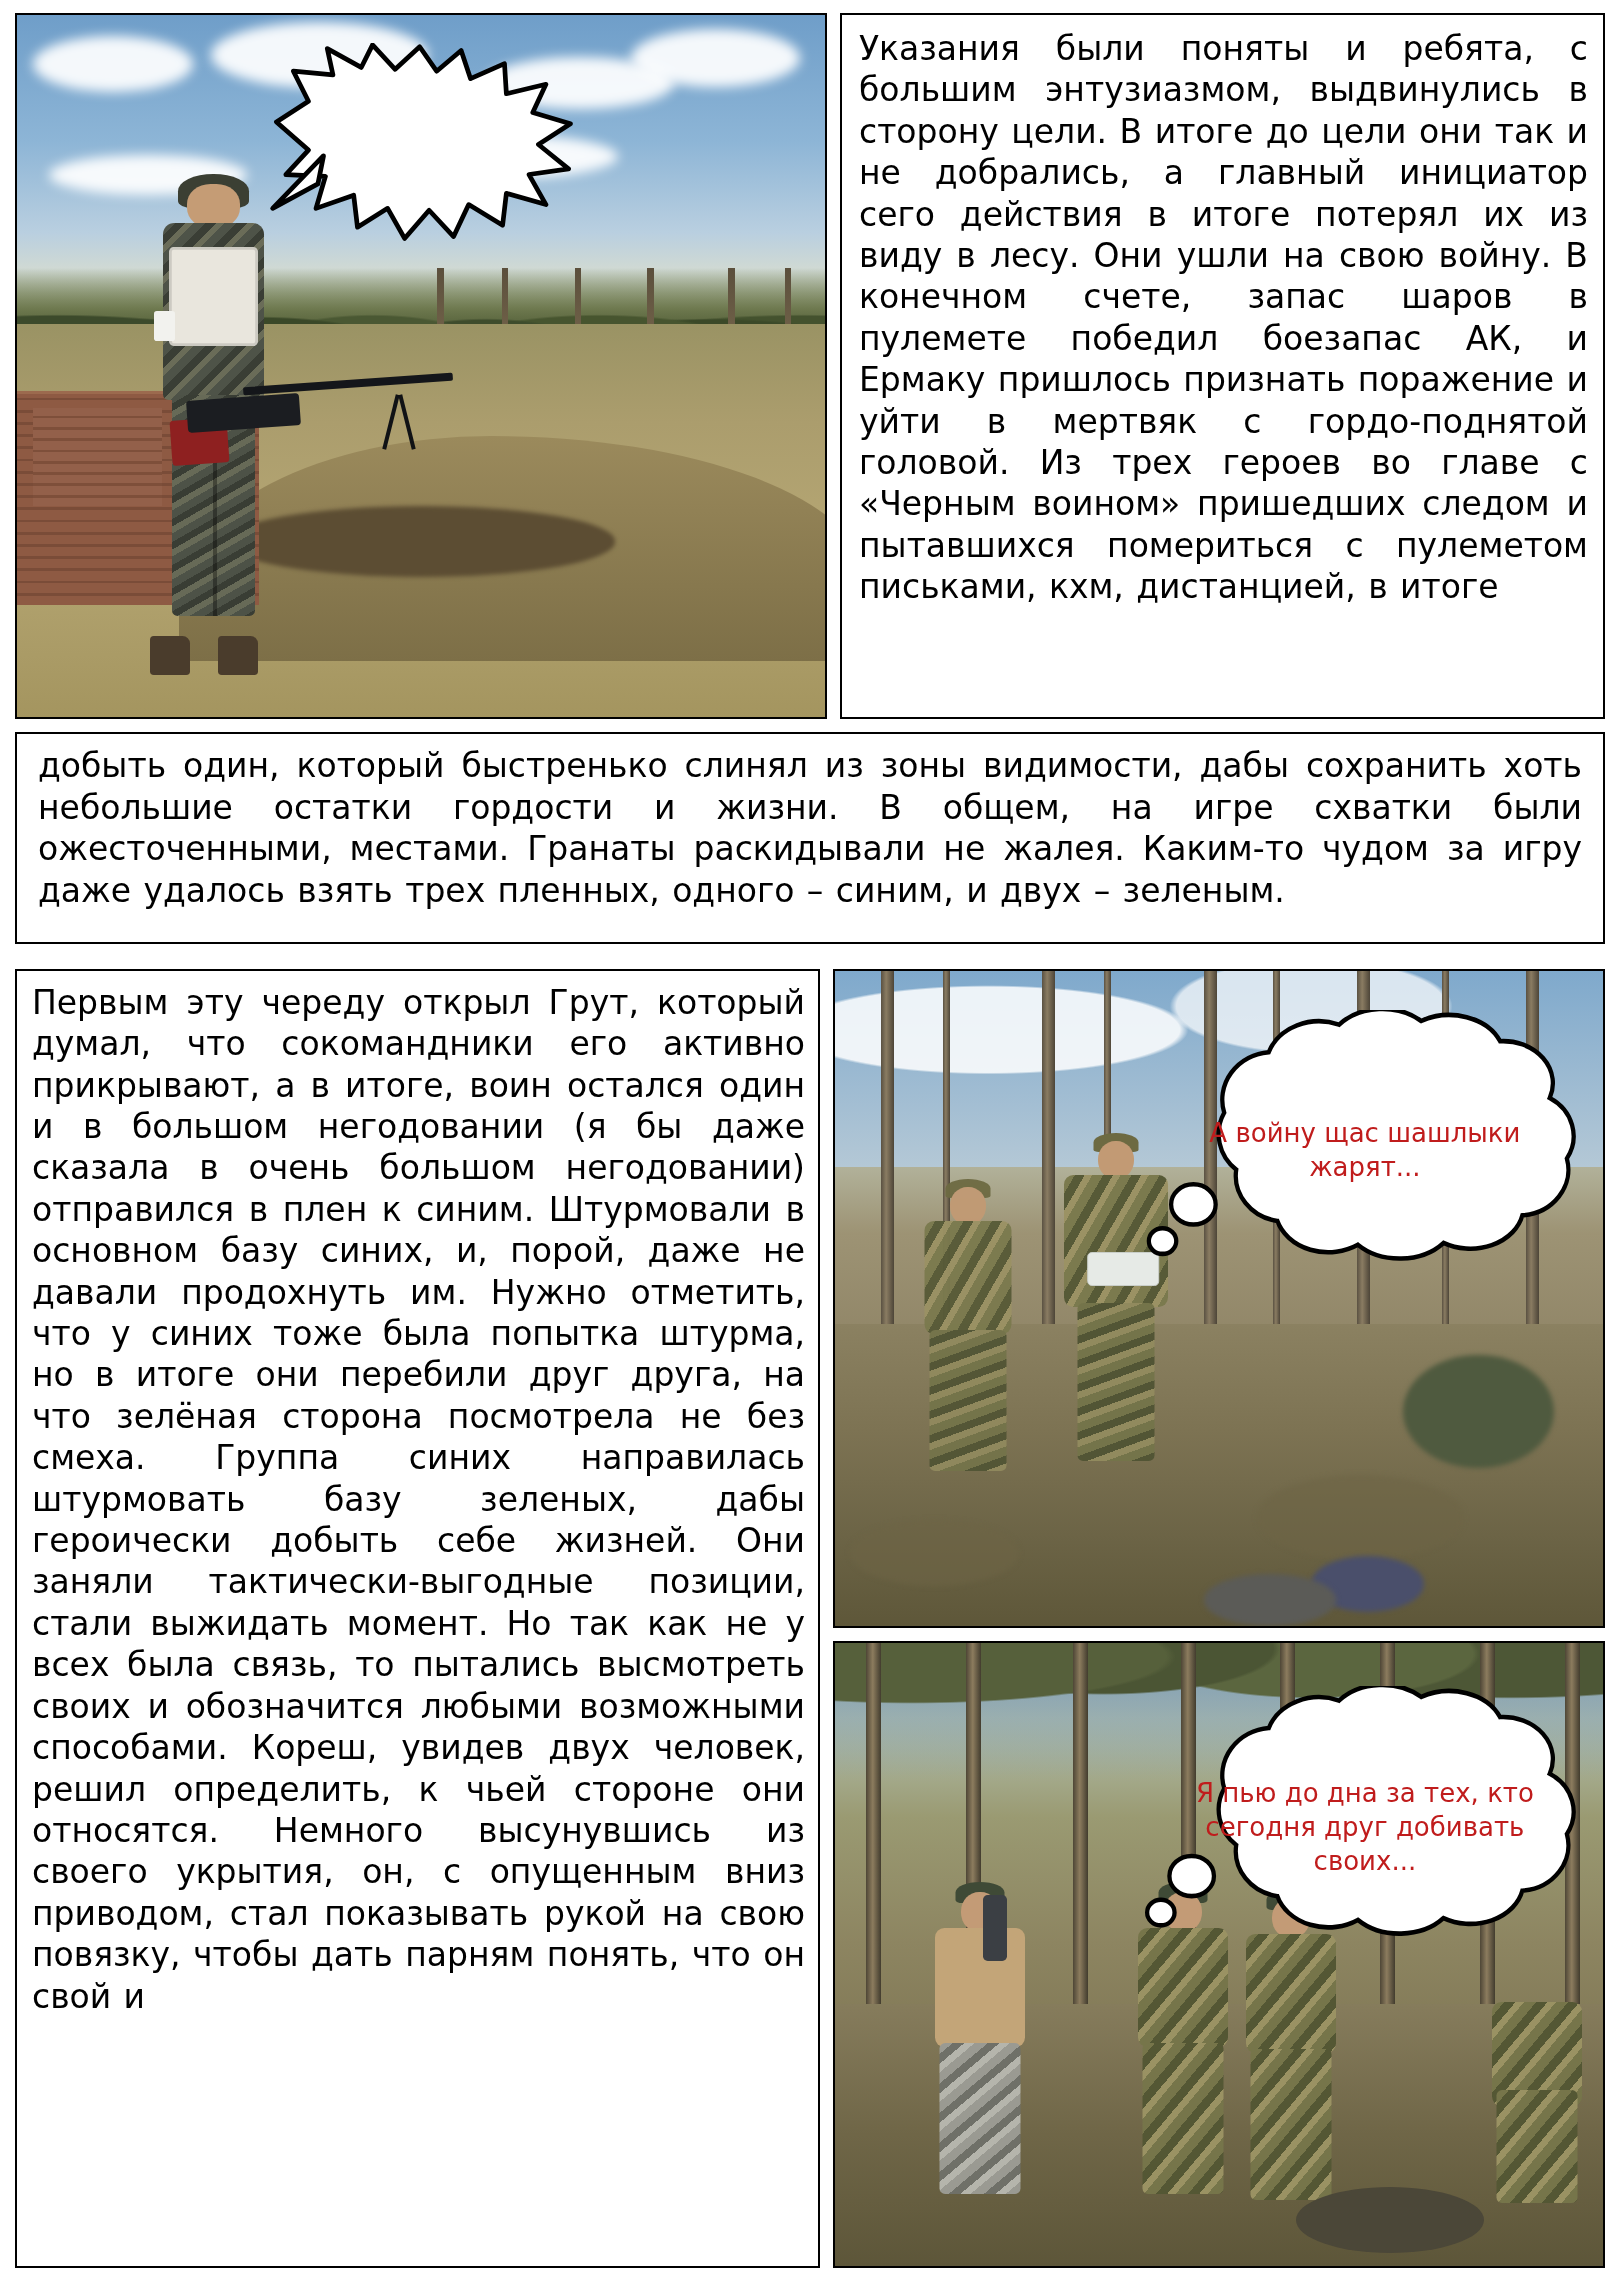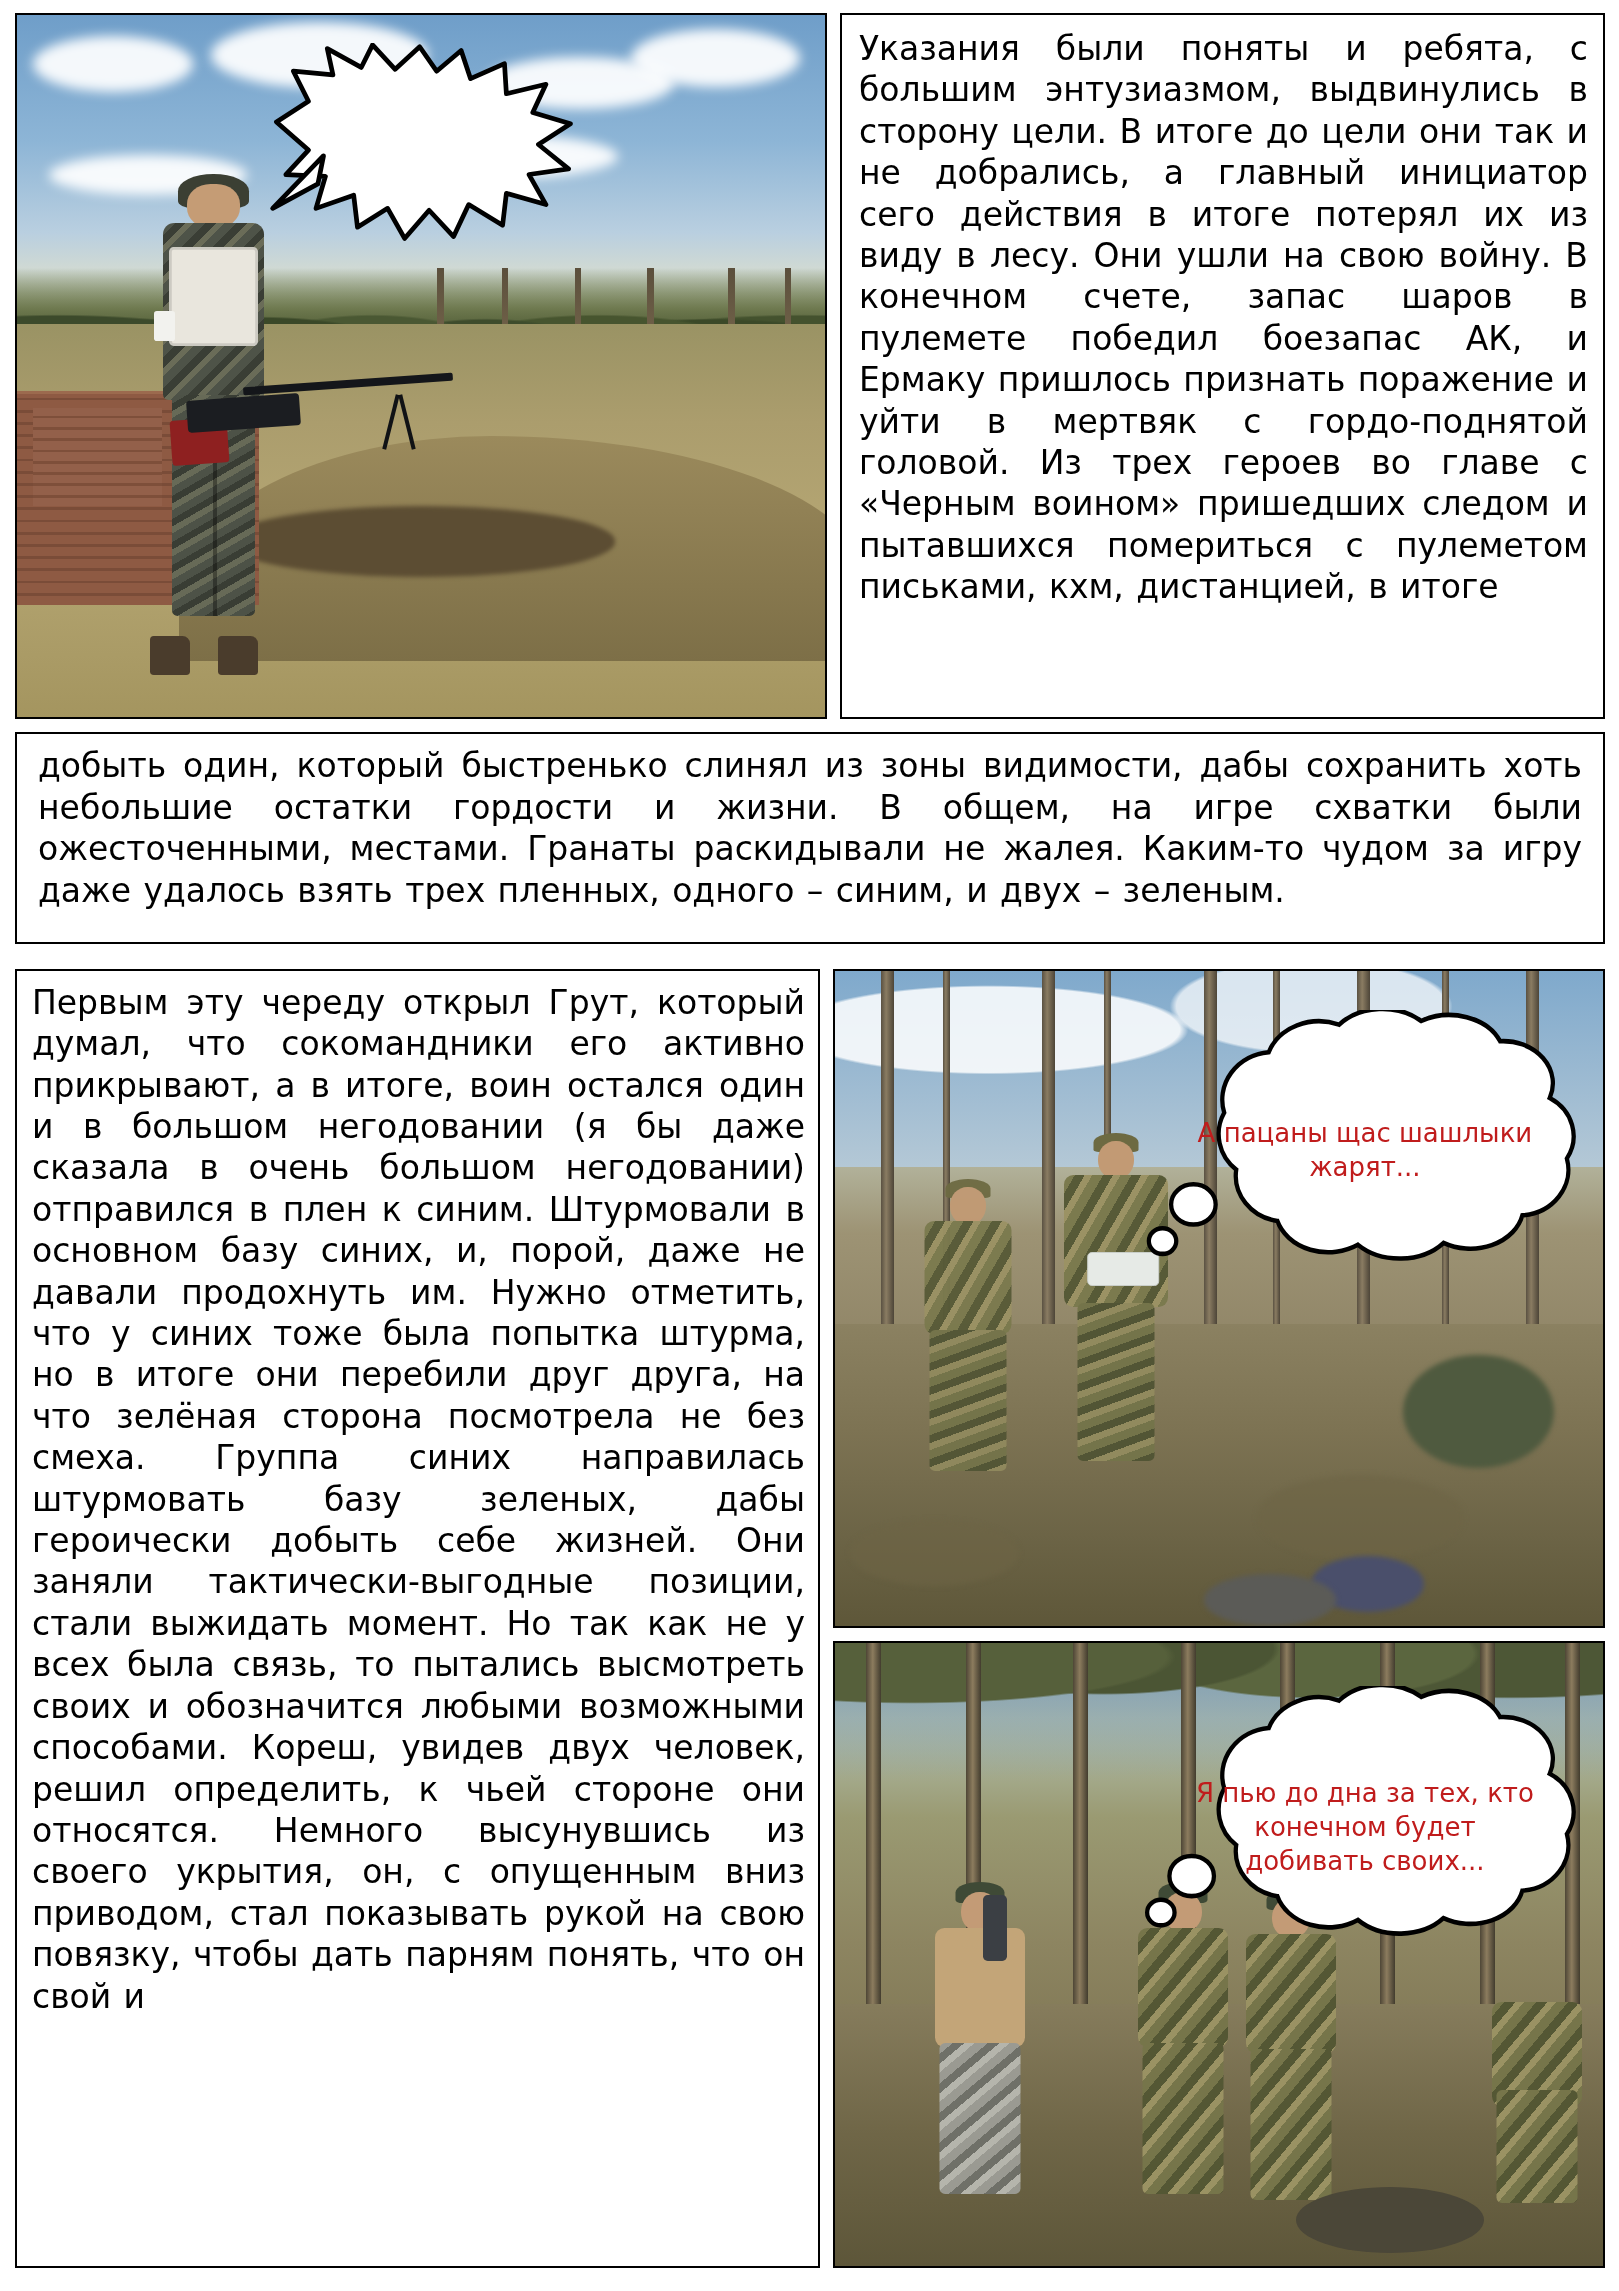--- a/index.html
+++ b/index.html
@@ -450,21 +450,21 @@
             <div class="f-box"></div>
             <div class="f-legs" style="top:162px;height:158px;"></div>
           </div>
 
           <div class="thought" style="left:40%;top:6%;width:58%;height:42%;">
             <svg viewBox="0 0 520 300" preserveAspectRatio="none" aria-hidden="true">
               <path d="M96,112 a60,52 0 0 1 52,-66 a62,50 0 0 1 82,-30 a66,48 0 0 1 96,-4 a64,46 0 0 1 92,22 a58,46 0 0 1 58,62 a56,48 0 0 1 20,66 a58,50 0 0 1 -52,62 a62,46 0 0 1 -92,30 a66,46 0 0 1 -100,2 a62,48 0 0 1 -94,-26 a58,50 0 0 1 -48,-56 a56,50 0 0 1 -14,-62 Z" fill="#ffffff" stroke="#000000" stroke-width="5"></path>
               <ellipse cx="60" cy="212" rx="26" ry="22" fill="#fff" stroke="#000" stroke-width="5"></ellipse>
               <ellipse cx="24" cy="252" rx="16" ry="14" fill="#fff" stroke="#000" stroke-width="5"></ellipse>
             </svg>
-            <div class="t-text">А пацаны щас шашлыки жарят...</div>
+            <div class="t-text">А войну щас шашлыки жарят...</div>
           </div>
         </div>
       </div>
 
       <div class="panel photo-low">
         <div class="ph3">
           <div class="canopy"></div>
           <div class="trunk" style="left:4%;height:66%;"></div>
           <div class="trunk" style="left:17%;height:70%;"></div>
           <div class="trunk" style="left:31%;height:64%;"></div>
@@ -499,21 +499,21 @@
             <div class="f-legs camo" style="top:124px;height:113px;"></div>
           </div>
           <div class="bush" style="position:absolute;left:60%;bottom:2%;width:188px;height:66px;background:#4b4738;border-radius:50%;"></div>
 
           <div class="thought" style="left:40%;top:7%;width:58%;height:44%;">
             <svg viewBox="0 0 520 300" preserveAspectRatio="none" aria-hidden="true">
               <path d="M96,112 a60,52 0 0 1 52,-66 a62,50 0 0 1 82,-30 a66,48 0 0 1 96,-4 a64,46 0 0 1 92,22 a58,46 0 0 1 58,62 a56,48 0 0 1 20,66 a58,50 0 0 1 -52,62 a62,46 0 0 1 -92,30 a66,46 0 0 1 -100,2 a62,48 0 0 1 -94,-26 a58,50 0 0 1 -48,-56 a56,50 0 0 1 -14,-62 Z" fill="#ffffff" stroke="#000000" stroke-width="5"></path>
               <ellipse cx="58" cy="208" rx="26" ry="22" fill="#fff" stroke="#000" stroke-width="5"></ellipse>
               <ellipse cx="22" cy="248" rx="16" ry="14" fill="#fff" stroke="#000" stroke-width="5"></ellipse>
             </svg>
-            <div class="t-text">Я пью до дна за тех, кто конечном будет добивать своих...</div>
+            <div class="t-text">Я пью до дна за тех, кто сегодня друг добивать своих...</div>
           </div>
         </div>
       </div>
 
     </div>
   </div>
 </div>
 
 
 </body></html>

